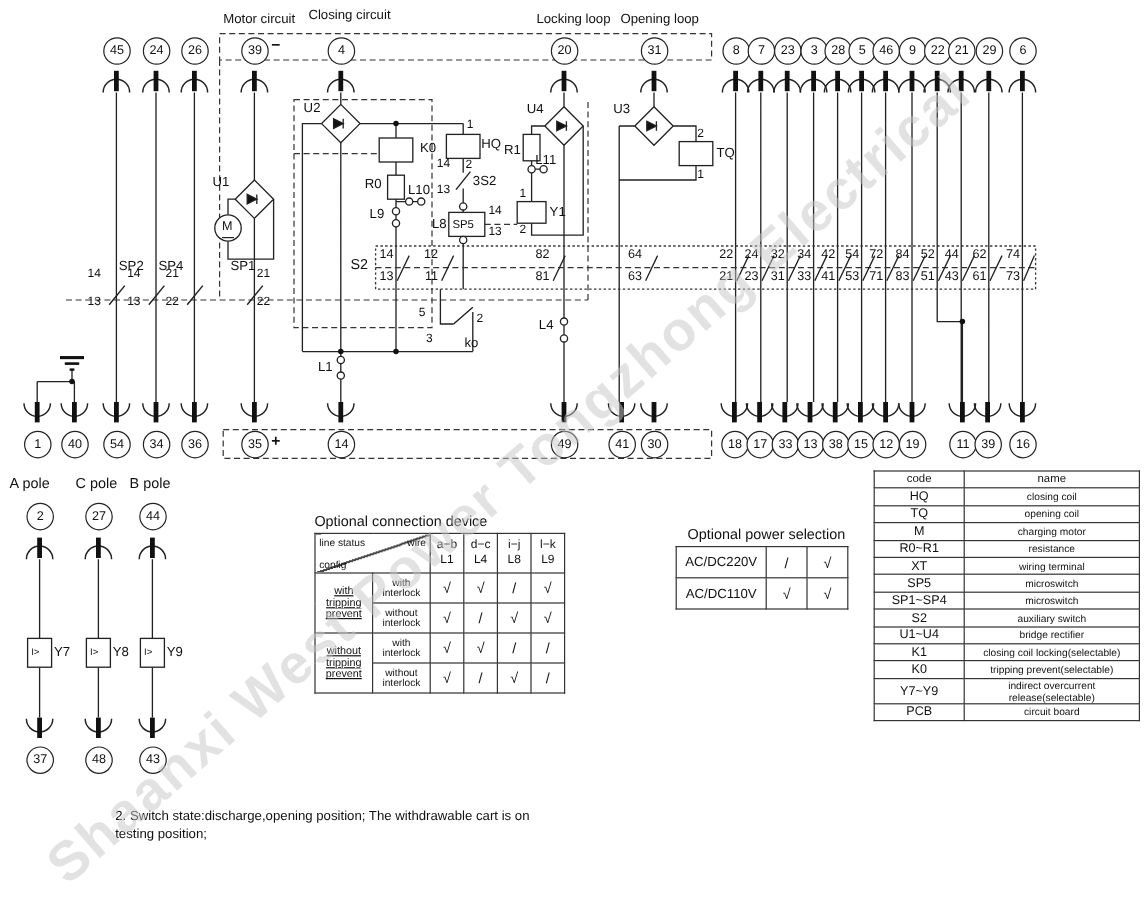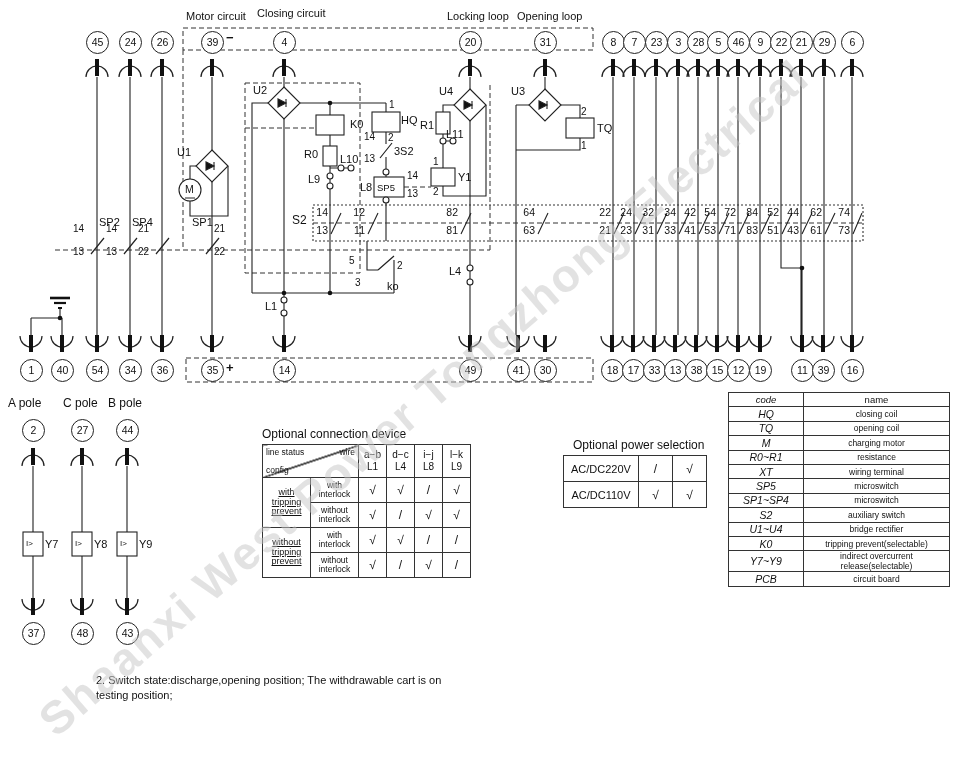--- a/index.html
+++ b/index.html
@@ -21,21 +21,21 @@
   .c-bl{position:absolute;left:3px;bottom:2px;font-size:8.5px;}
   .c-tr{position:absolute;right:3px;top:2px;font-size:8.5px;}
   td.ch{width:27px;font-size:10px;line-height:1.25;}
   td.gl{width:47px;font-size:9px;line-height:1.1;text-decoration:underline;}
   td.sl{width:47px;font-size:8.5px;line-height:1.1;}
   td.mk{width:27px;font-size:12px;height:24px;}
   td.pl{width:74px;font-size:11px;height:25px;}
   td.pmk{width:33px;font-size:12px;}
   table.lg{border-collapse:collapse;background:#fff;}
   table.lg td{border:1px solid #333;height:13.4px;padding:0 2px;text-align:center;}
-  td.lgc{width:70px;font-size:10.5px;font-style:italic;}
+  td.lgc{width:70px;font-size:10.5px;}
   td.lgn{width:141px;font-size:8.5px;}
   table.lg tr.hd td{font-size:9.5px;}
   .notes{position:absolute;font-size:11px;z-index:3;}
   .notes p{margin:9px 0 0 34px;line-height:1.35;}
   .note-first{display:flex;gap:4px;}
   .note-label{white-space:nowrap;}
   #wm{position:absolute;left:28px;top:706px;z-index:6;font-size:46px;font-weight:bold;
       letter-spacing:2px;color:#c7c7c7;opacity:.5;white-space:nowrap;
       transform:rotate(-41deg);transform-origin:0 0;pointer-events:none;}
 </style>
@@ -462,20 +462,24 @@
           </tr>
     <tr>
             <td class="lgc">S2</td>
             <td class="lgn">auxiliary switch</td>
           </tr>
     <tr>
             <td class="lgc">U1~U4</td>
             <td class="lgn">bridge rectifier</td>
           </tr>
     <tr>
+            <td class="lgc">K1</td>
+            <td class="lgn">closing coil locking(selectable)</td>
+          </tr>
+    <tr>
             <td class="lgc">K0</td>
             <td class="lgn">tripping prevent(selectable)</td>
           </tr>
     <tr>
             <td class="lgc">Y7~Y9</td>
             <td class="lgn">indirect overcurrent release(selectable)</td>
           </tr>
     <tr>
             <td class="lgc">PCB</td>
             <td class="lgn">circuit board</td>

